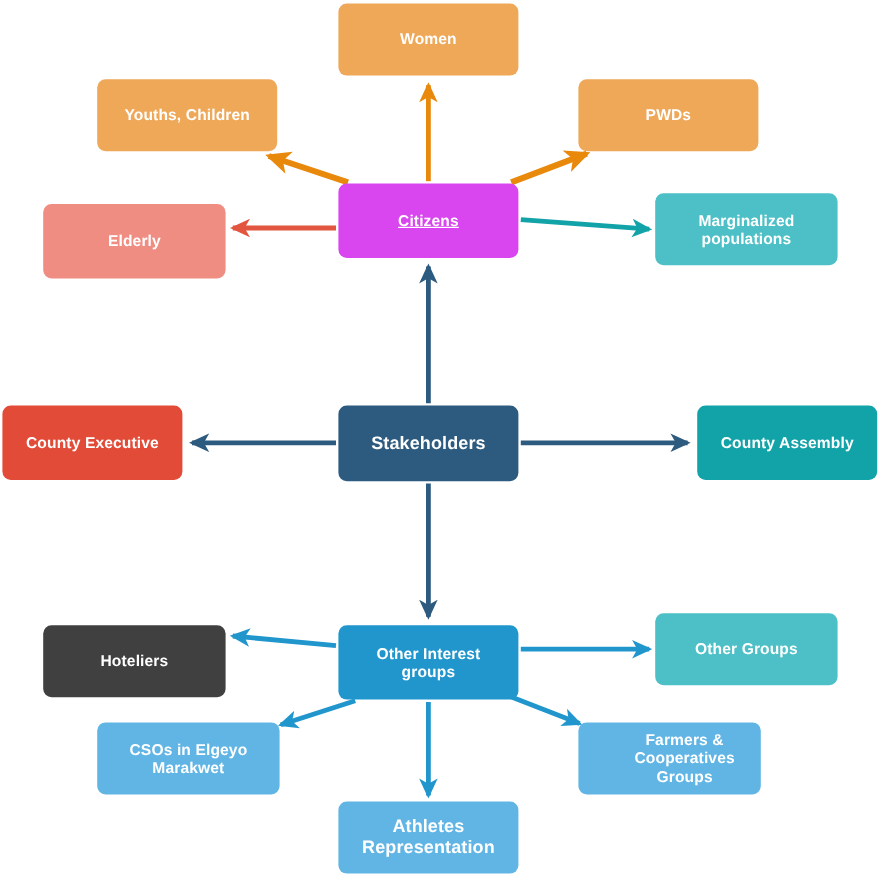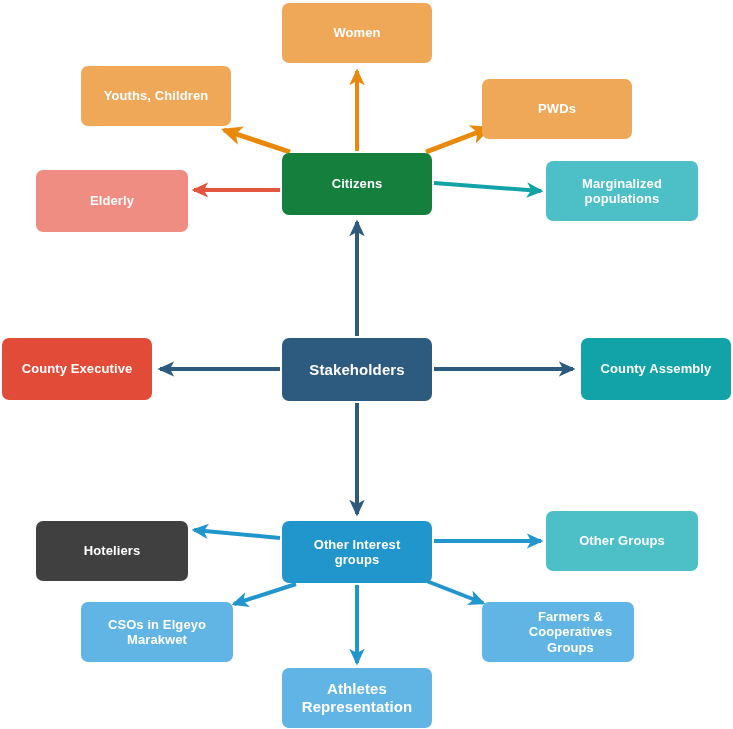--- a/index.html
+++ b/index.html
@@ -81,40 +81,40 @@
       <line x1="434" y1="541" x2="541" y2="541" stroke="#2196cd" stroke-width="4" marker-end="url(#arrow-2196cd)"></line>
       <line x1="296" y1="584" x2="234" y2="604" stroke="#2196cd" stroke-width="4" marker-end="url(#arrow-2196cd)"></line>
       <line x1="424" y1="580" x2="483" y2="603" stroke="#2196cd" stroke-width="4" marker-end="url(#arrow-2196cd)"></line>
       <line x1="357" y1="585" x2="357" y2="663" stroke="#2196cd" stroke-width="4" marker-end="url(#arrow-2196cd)"></line>
     </svg>
 
   <div id="nodes-layer">
       <div class="node" style="left: 282px; top: 338px; width: 150px; height: 63px; background: rgb(45, 91, 127); color: rgb(255, 255, 255); font-size: 15px;">
         <span class="node-label">Stakeholders</span>
       </div>
-      <div class="node" style="left: 282px; top: 153px; width: 150px; height: 62px; background: #15803d; color: rgb(255, 255, 255); font-size: 13px;">
+      <div class="node" style="left: 282px; top: 153px; width: 150px; height: 62px; background: #d946ef; color: rgb(255, 255, 255); font-size: 13px; text-decoration: underline;">
         <span class="node-label">Citizens</span>
       </div>
       <div class="node" style="left: 2px; top: 338px; width: 150px; height: 62px; background: rgb(226, 75, 55); color: rgb(255, 255, 255); font-size: 13px;">
         <span class="node-label">County Executive</span>
       </div>
       <div class="node" style="left: 581px; top: 338px; width: 150px; height: 62px; background: rgb(18, 163, 168); color: rgb(255, 255, 255); font-size: 13px;">
         <span class="node-label">County Assembly</span>
       </div>
       <div class="node" style="left: 282px; top: 521px; width: 150px; height: 62px; background: rgb(33, 150, 205); color: rgb(255, 255, 255); font-size: 13px;">
         <span class="node-label">Other Interest
 groups</span>
       </div>
       <div class="node" style="left: 282px; top: 3px; width: 150px; height: 60px; background: rgb(239, 167, 88); color: rgb(255, 255, 255); font-size: 13px;">
         <span class="node-label">Women</span>
       </div>
       <div class="node" style="left: 81px; top: 66px; width: 150px; height: 60px; background: rgb(239, 167, 88); color: rgb(255, 255, 255); font-size: 13px;">
         <span class="node-label">Youths, Children</span>
       </div>
-      <div class="node" style="left: 482px; top: 79px; width: 150px; height: 60px; background: rgb(239, 167, 88); color: rgb(255, 255, 255); font-size: 13px;">
+      <div class="node" style="left: 482px; top: 66px; width: 150px; height: 60px; background: rgb(239, 167, 88); color: rgb(255, 255, 255); font-size: 13px;">
         <span class="node-label">PWDs</span>
       </div>
       <div class="node" style="left: 36px; top: 170px; width: 152px; height: 62px; background: rgb(240, 141, 131); color: rgb(255, 255, 255); font-size: 13px;">
         <span class="node-label">Elderly</span>
       </div>
       <div class="node" style="left: 546px; top: 161px; width: 152px; height: 60px; background: rgb(76, 192, 198); color: rgb(255, 255, 255); font-size: 13px;">
         <span class="node-label">Marginalized
 populations</span>
       </div>
       <div class="node" style="left: 36px; top: 521px; width: 152px; height: 60px; background: #404040; color: rgb(255, 255, 255); font-size: 13px;">

